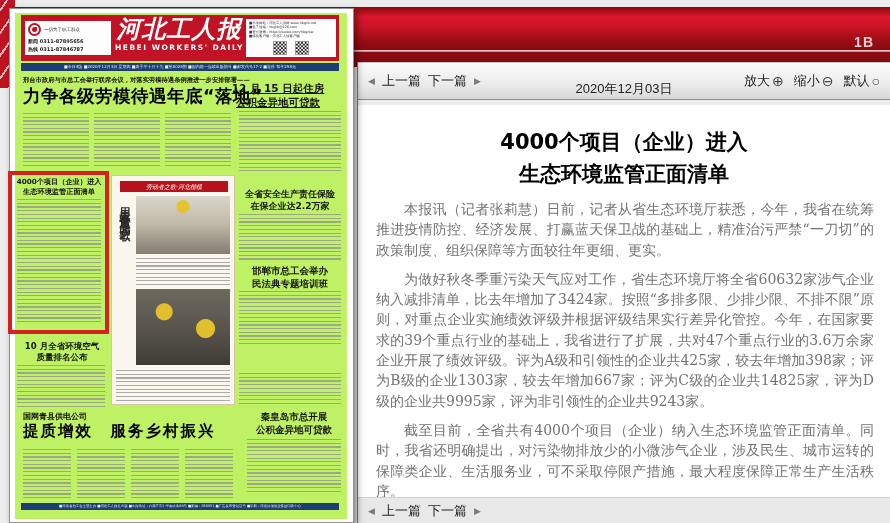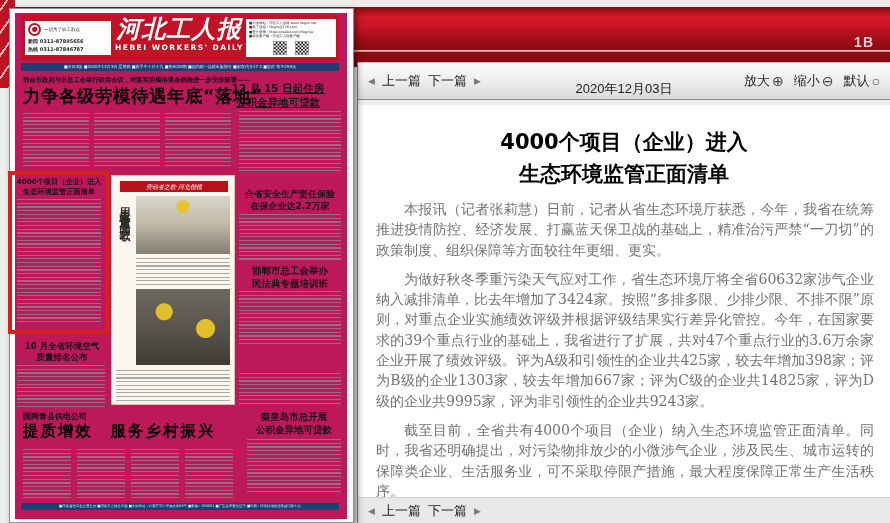--- a/index.html
+++ b/index.html
@@ -11,21 +11,21 @@
     background:linear-gradient(180deg,#8a0c12 0%,#a60f18 6%,#d8172a 16%,#cb1526 32%,#9c0d15 56%,#870b11 70%,#8f0b12 76%,#7c0a0f 100%); }
   .banner-line { position:absolute; left:0; right:0; top:43px; height:2px;
     background:linear-gradient(180deg,#f3d4d6,#cf7075); }
   .page-label { position:absolute; right:16px; top:27px; color:#eecdd0; font-size:14px; font-weight:bold; letter-spacing:1px; }
   .corner-stripes { position:absolute; left:0; top:0; width:15px; height:88px; z-index:1;
     background:repeating-linear-gradient(125deg,#c01322 0 5px,#eeb4ba 5px 7px,#c01322 7px 13px); }
 
   
   .paper-panel { position:absolute; left:9px; top:8px; width:345px; height:515px; z-index:2;
     background:#fff; border:1px solid #8f8f8f; box-shadow:3px 3px 7px rgba(0,0,0,.45); }
-  .paper { position:absolute; left:5px; top:4px; width:332px; height:506px; background:#be185d; font-family:"DejaVu Sans", sans-serif; }
+  .paper { position:absolute; left:5px; top:4px; width:332px; height:506px; background:#bef264; font-family:"DejaVu Sans", sans-serif; }
 
   .masthead { position:absolute; left:6px; top:2px; width:318px; height:46px; background:#c11226; }
   .mh-left { position:absolute; left:4px; top:6px; width:86px; height:34px; background:#fdfdfd; padding:2px 3px; }
   .mh-logo-row { display:flex; align-items:center; gap:3px; }
   .mh-logo { width:13px; height:13px; border:2px solid #c11226; border-radius:50%; position:relative; flex:0 0 auto; }
   .mh-logo::after { content:""; position:absolute; left:2px; top:2px; width:5px; height:5px; background:#c11226; border-radius:50% 0 50% 50%; }
   .mh-slogan { font-size:4.5px; color:#333; white-space:nowrap; }
   .mh-phone { font-size:5px; font-weight:bold; color:#222; margin-top:2px; white-space:nowrap; }
   .mh-center { position:absolute; left:94px; top:1px; width:128px; text-align:center; }
   .mh-title-cn { color:#fff; font-size:24px; font-weight:bold; font-style:italic; letter-spacing:1px; line-height:27px; white-space:nowrap; }

